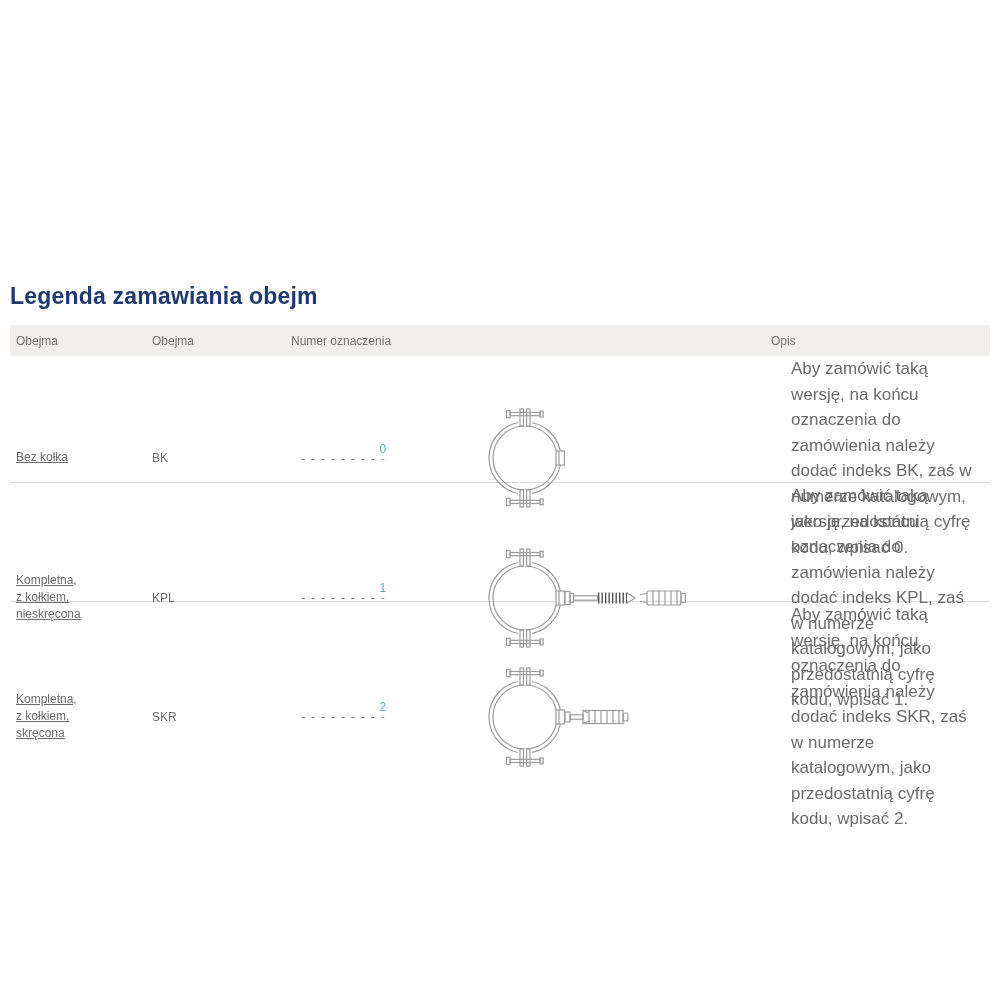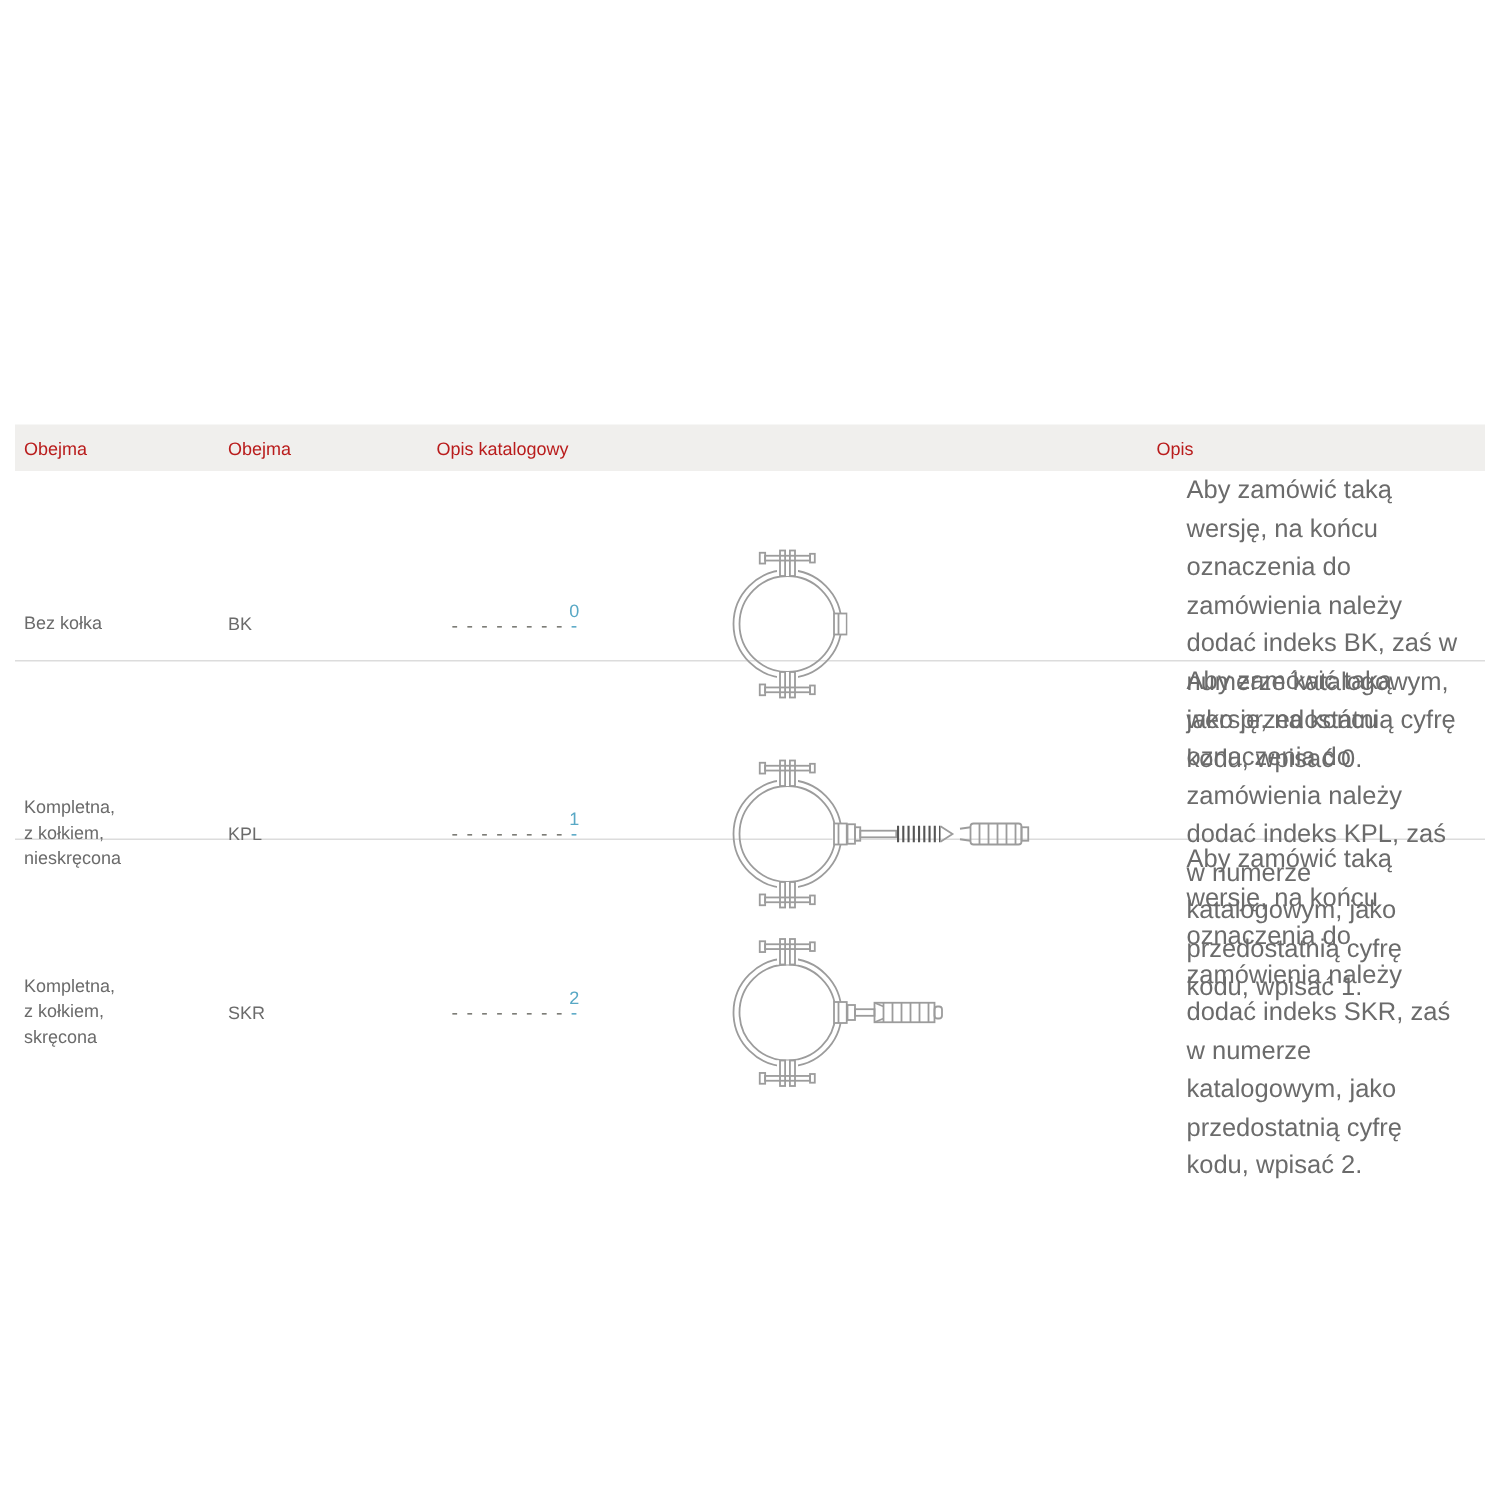--- a/index.html
+++ b/index.html
@@ -17,34 +17,34 @@
 
   .legend-table { margin:0 10px; }
 
   .thead {
     background:#f0efed;
     height:31px;
     display:grid;
     grid-template-columns:142px 139px 180px 300px 1fr;
     align-items:center;
   }
-  .th { font-size:12px; color:#b91c1c; }
+  .th { font-size:12px; color:#737373; }
   .th-obejma { padding-left:6px; }
 
   .trow {
     display:grid;
     grid-template-columns:142px 139px 180px 300px 1fr;
     align-items:center;
   }
   .trow.r1 { height:126px; border-bottom:1px solid #dcdcdc; }
   .trow.r2 { height:118px; border-bottom:1px solid #dcdcdc; }
   .trow.r3 { height:120px; }
 
   .td { font-size:12px; color:#6b6b6b; }
-  .td-obejma { padding-left:6px; white-space:pre-line; line-height:1.45; }
+  .td-obejma { padding-left:6px; white-space:pre-line; line-height:1.45;text-decoration:underline; }
   .td-numer { padding-left:10px; }
   .td-image { position:relative; height:100%; }
   .td-image svg { position:absolute; left:14px; top:50%; transform:translateY(-50%); }
   .td-opis {
     padding-left:20px;
     padding-right:16px;
     font-size:17px;
     line-height:1.5;
     color:#6b6b6b;
   }
@@ -58,27 +58,28 @@
   .cat-lastdash { color:#58a8c5; }
 
   .lineart { stroke:#9c9c9c; fill:none; stroke-width:1.2; }
 </style>
 </head>
 <body>
 
 <div class="page">
   <div class="content">
 
+    <h1 class="page-title">Legenda zamawiania obejm</h1>
 
     <div class="legend-table">
 
       <div class="thead">
         <div class="th th-obejma">Obejma</div>
         <div class="th">Obejma</div>
-        <div class="th">Opis katalogowy</div>
+        <div class="th">Numer oznaczenia</div>
         <div class="th"></div>
         <div class="th">Opis</div>
       </div>
 
       <div class="trow r1">
         <div class="td td-obejma">Bez kołka</div>
         <div class="td">BK</div>
         <div class="td td-numer">
           <span class="catnum"><span>- - - - - - - -</span> <span class="cat-end"><span class="cat-digit">0</span><span class="cat-lastdash">-</span></span></span>
         </div>

